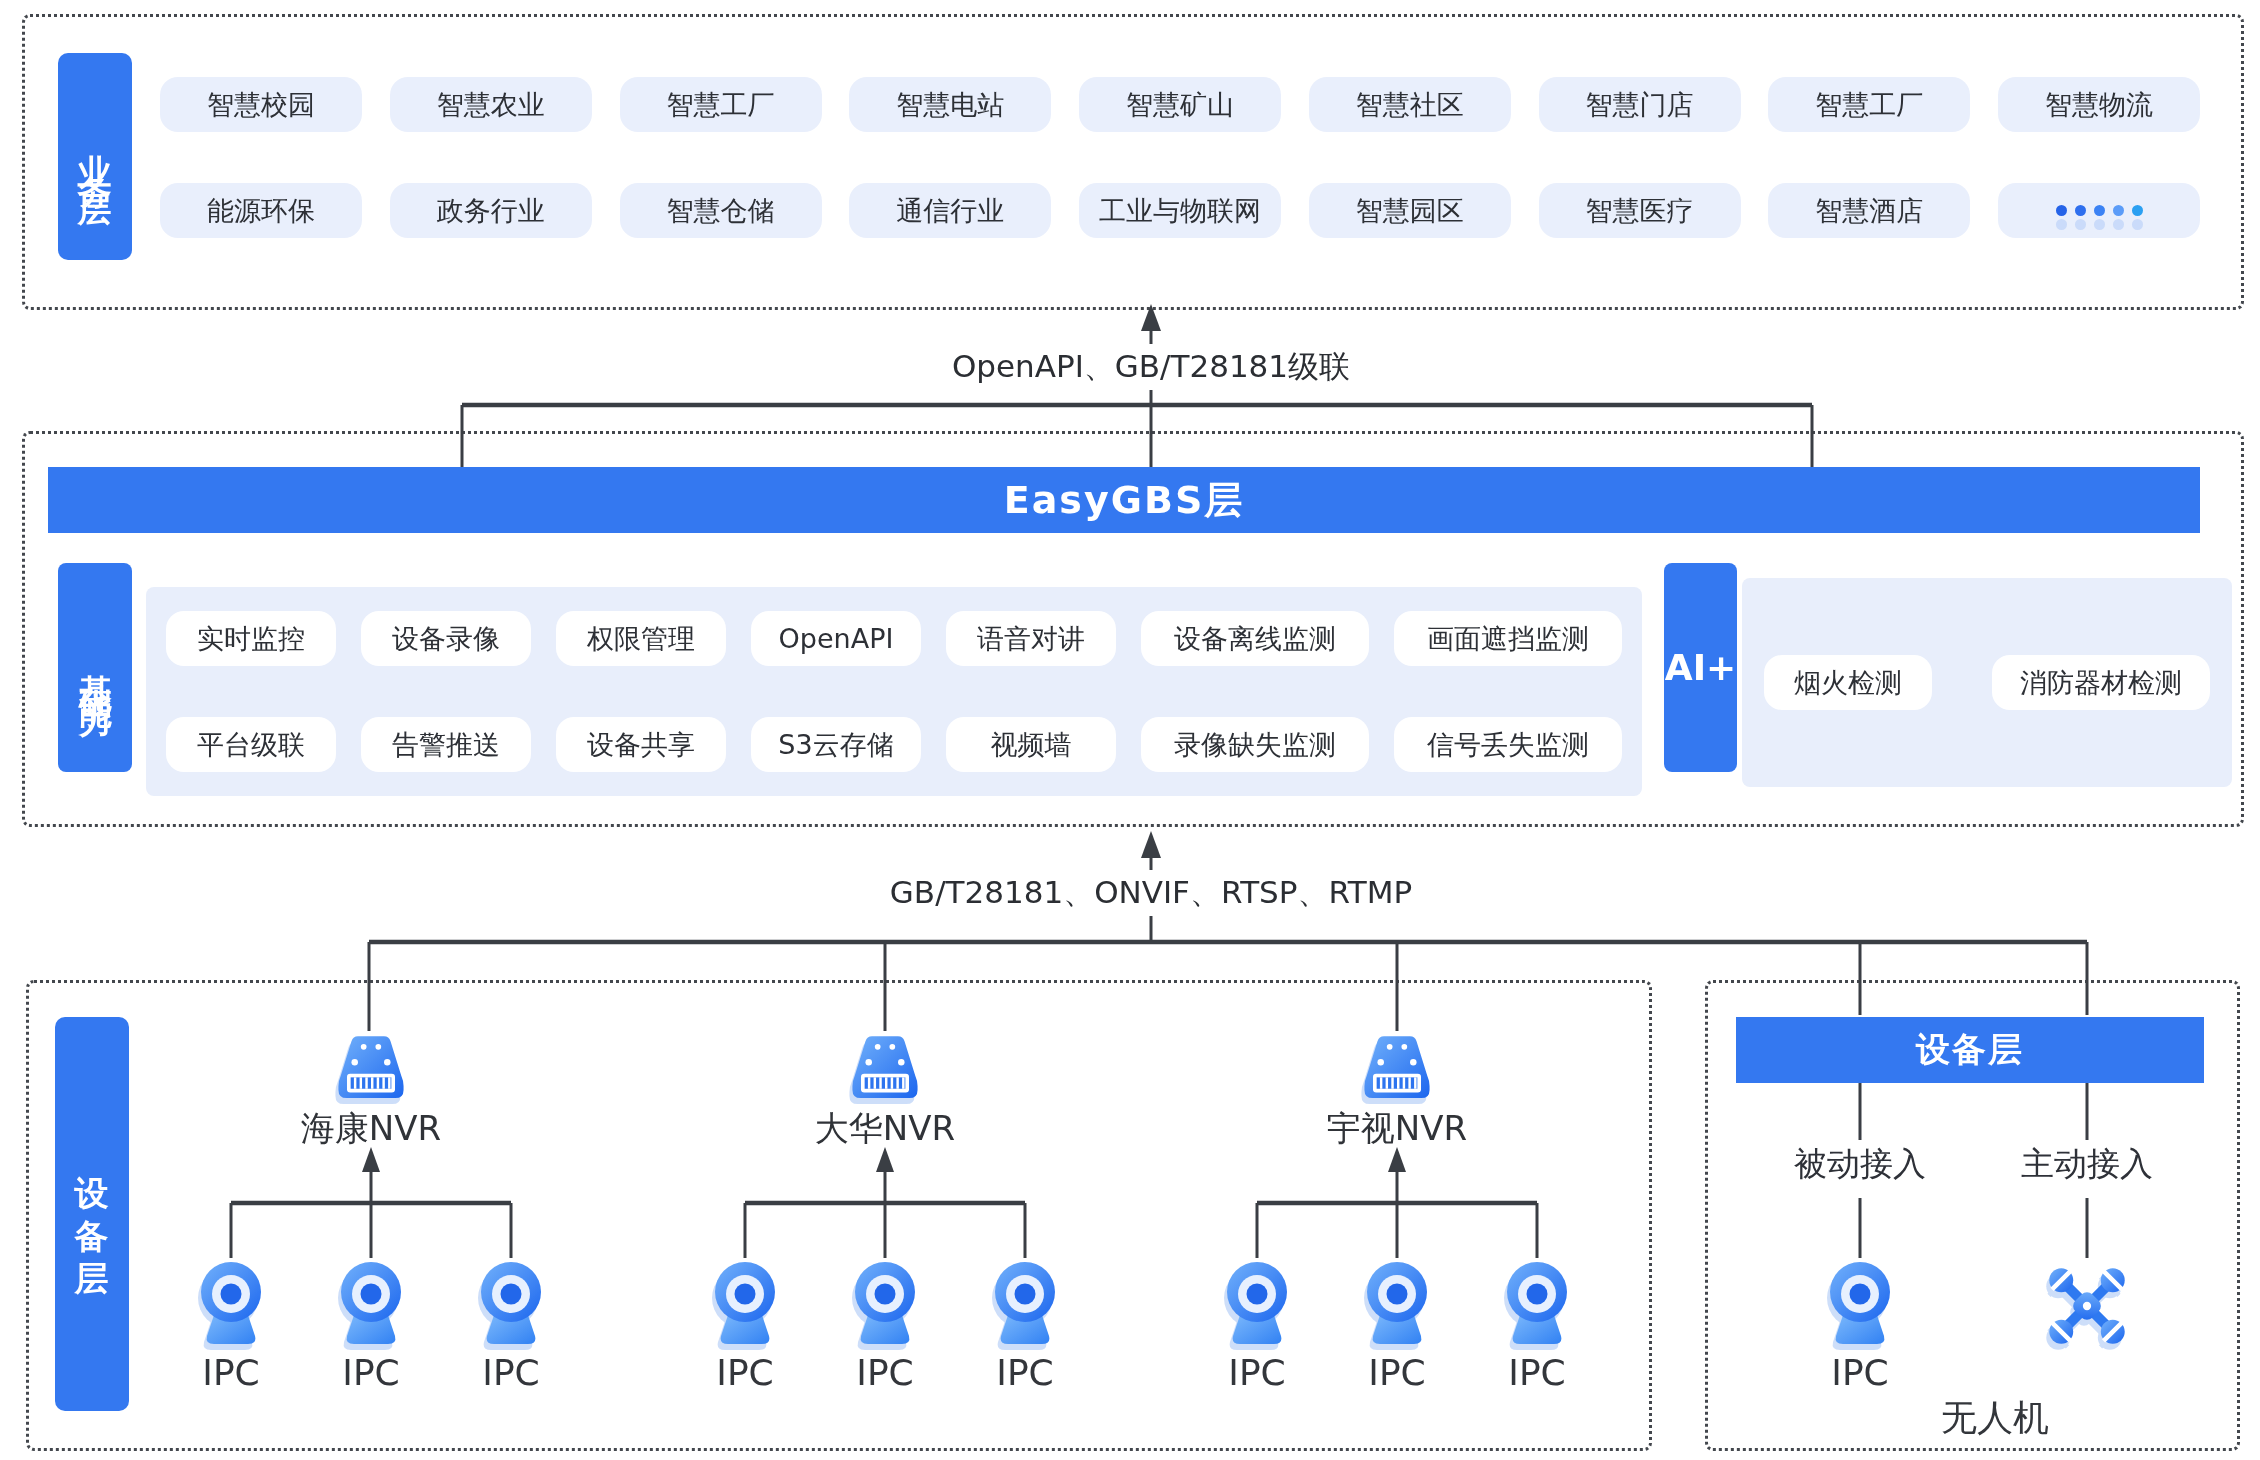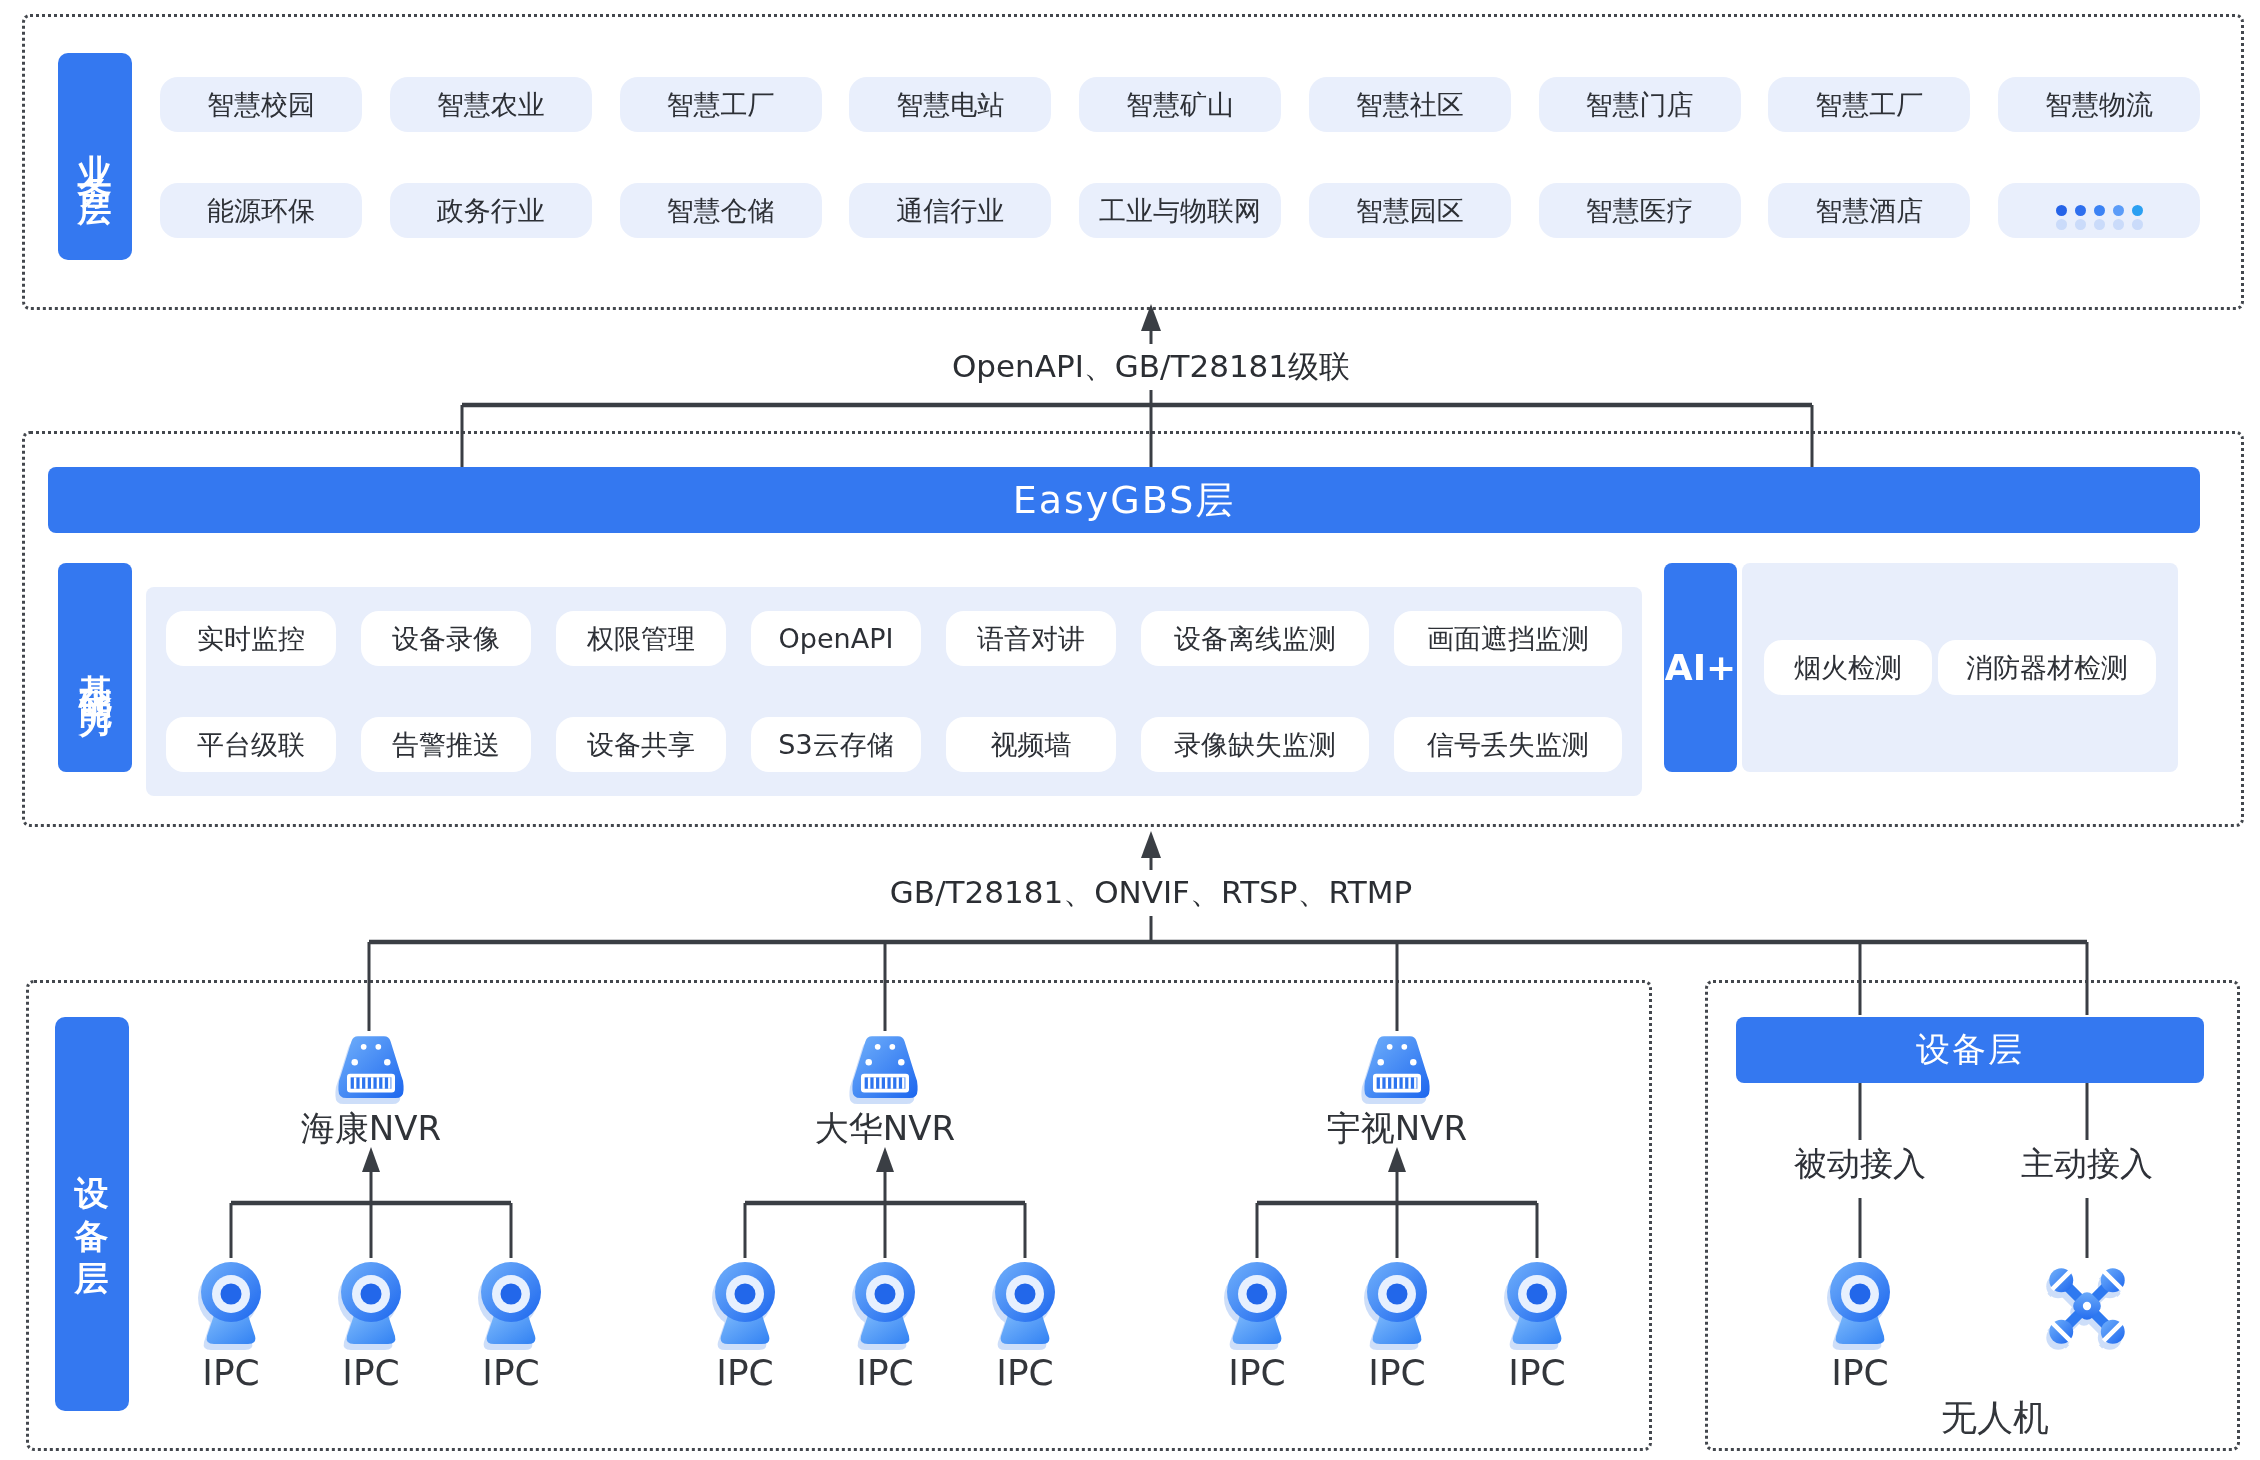--- a/index.html
+++ b/index.html
@@ -4,22 +4,22 @@
 <style>
   html,body{margin:0;padding:0;background:#fff;}
   #stage{position:relative;width:2260px;height:1460px;background:#ffffff;
          font-family:"DejaVu Sans","Liberation Sans",sans-serif;color:#2e3138;overflow:hidden;}
   .dashed-box{position:absolute;border:3px dotted #43474d;border-radius:8px;z-index:1;background:transparent;}
   #lines{position:absolute;left:0;top:0;z-index:2;pointer-events:none;}
   .blue{background:#3478f0;color:#fff;}
   .layer-label{position:absolute;border-radius:10px;display:flex;align-items:center;justify-content:center;
                z-index:3;font-weight:bold;font-size:34px;}
   .v-text{writing-mode:vertical-rl;text-orientation:upright;}
-  .bar{position:absolute;border-radius:8px;display:flex;align-items:center;justify-content:center;
-       font-weight:normal;z-index:3;font-size:38px;letter-spacing:2px;}
+  .bar{position:absolute;border-radius:0;display:flex;align-items:center;justify-content:center;
+       font-weight:bold;z-index:3;font-size:38px;letter-spacing:2px;}
   .chip-row{position:absolute;display:flex;justify-content:space-between;z-index:3;}
   .chip{height:55px;border-radius:18px;display:flex;align-items:center;justify-content:center;
         font-size:27px;font-weight:500;color:#2d3036;}
   .biz-row .chip{width:202px;background:#e9effc;}
   .panel{position:absolute;background:#e8eefb;border-radius:8px;display:flex;flex-direction:column;
          justify-content:center;gap:51px;z-index:3;}
   .panel .chip-line{display:flex;justify-content:space-between;padding:0 20px;}
   .panel .chip{background:#ffffff;width:170px;}
   .panel-l .chip.wide{width:228px;}
   .panel-r .chip-line{padding:0 22px;}
@@ -147,21 +147,21 @@
         <div class="chip">设备共享</div>
         <div class="chip">S3云存储</div>
         <div class="chip">视频墙</div>
         <div class="chip wide">录像缺失监测</div>
         <div class="chip wide">信号丢失监测</div>
       </div>
   </div>
 
   <div class="ai-label blue" style="left:1664px;top:563px;width:73px;height:209px">AI+</div>
 
-  <div class="panel panel-r" style="left:1742px;top:563px;width:436px;height:209px">
+  <div class="panel panel-r" style="left:1742px;top:578px;width:490px;height:209px">
     <div class="chip-line">
         <div class="chip">烟火检测</div>
         <div class="chip wide">消防器材检测</div>
       </div>
   </div>
 
   <div class="conn-label" style="left:1151px;top:870px">GB/T28181、ONVIF、RTSP、RTMP</div>
 
   <div class="layer-label blue v-text" style="left:55px;top:1017px;width:74px;height:394px;letter-spacing:44px">设备层</div>
 

